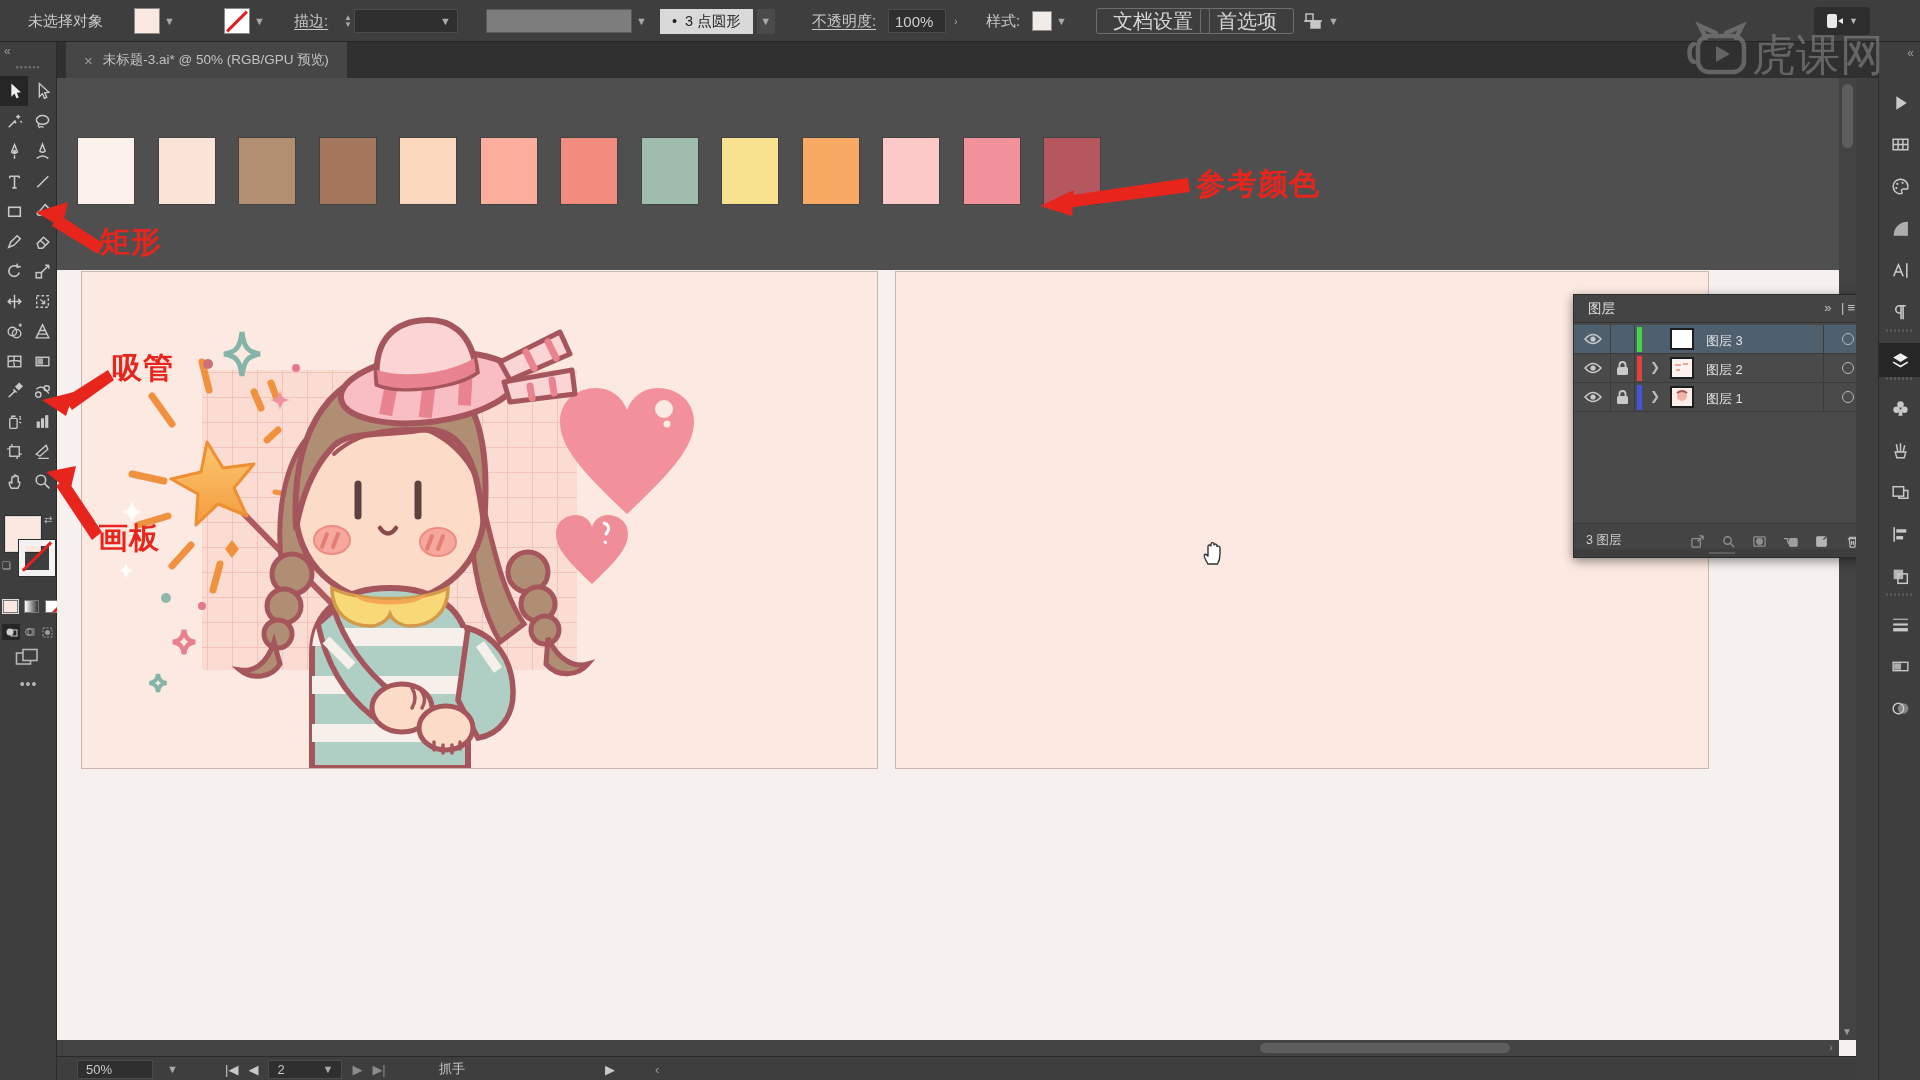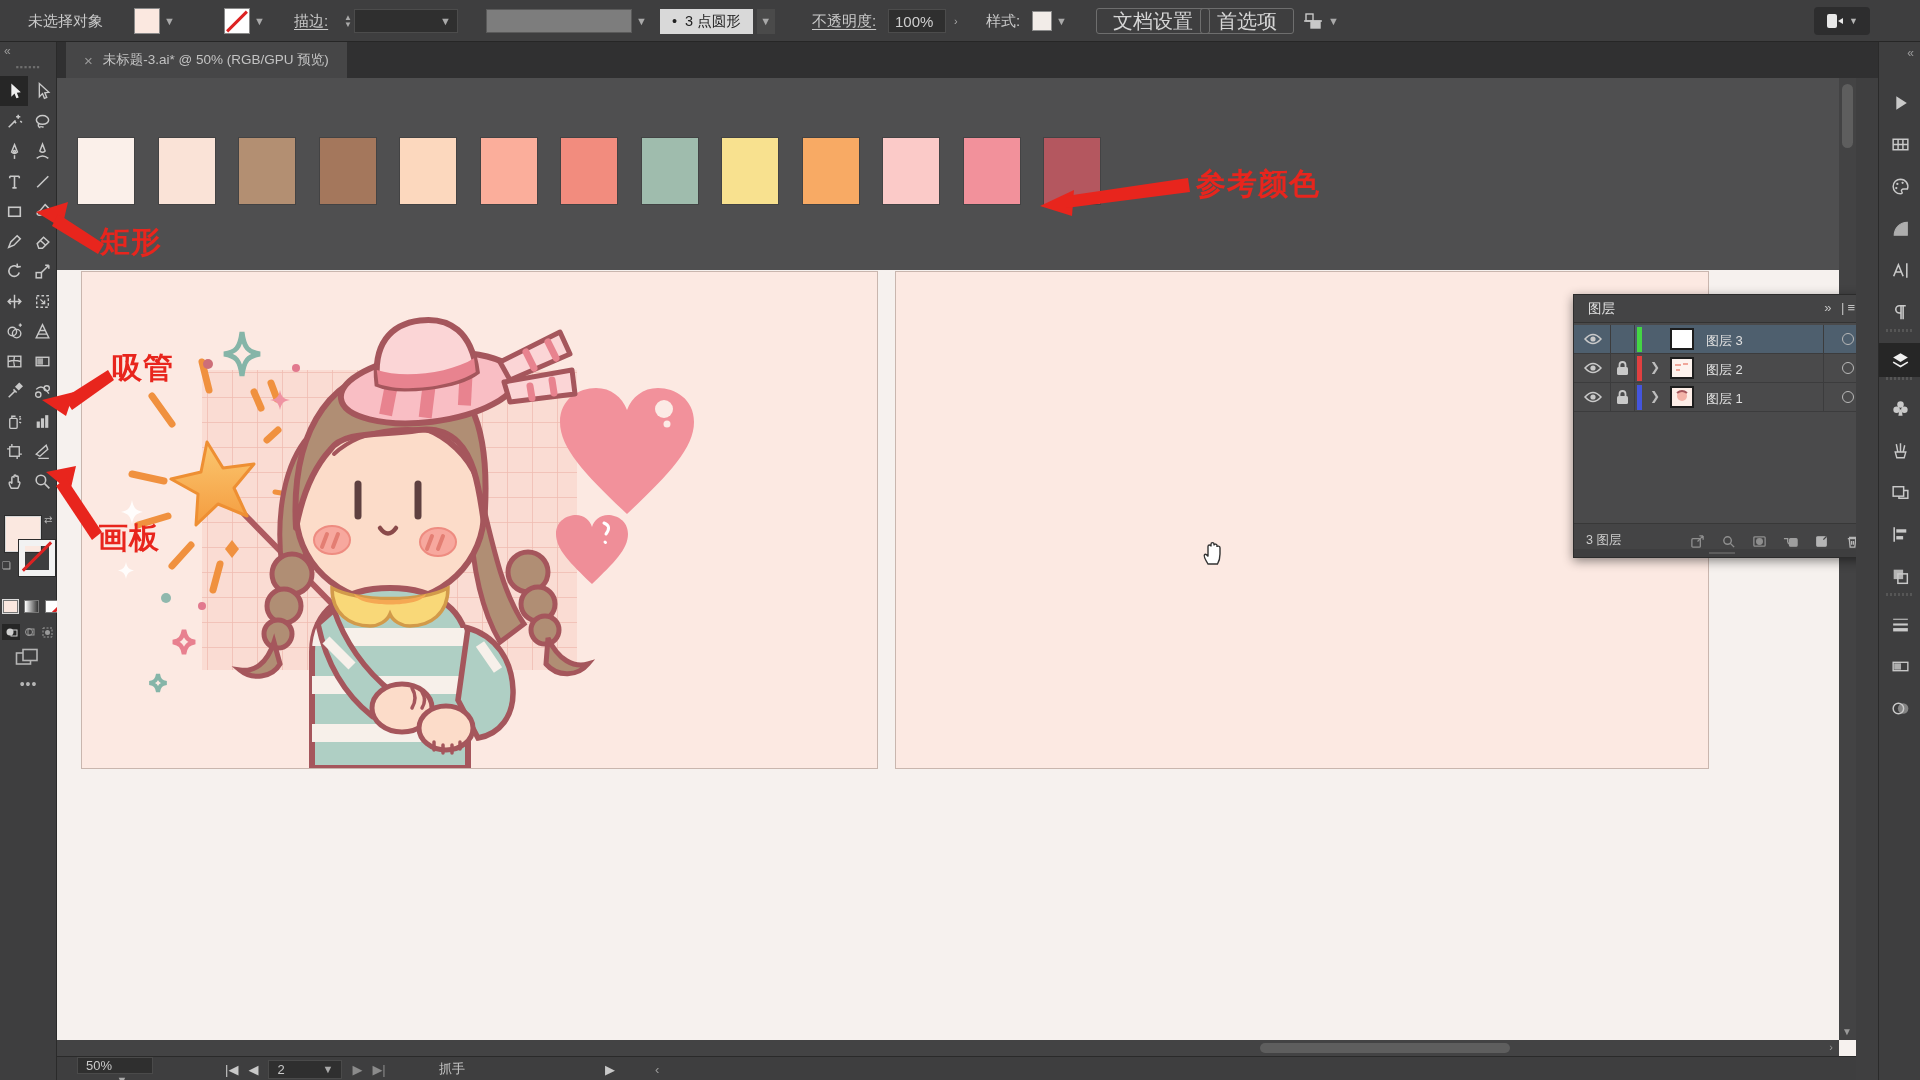--- a/index.html
+++ b/index.html
@@ -857,21 +857,21 @@
       </div>
       <div class="dock-icon" style="top: 649px;">
         <svg viewBox="0 0 20 20">
           <circle cx="8" cy="10" r="5" fill="none" stroke="#c9c9c9" stroke-width="1.4"></circle>
           <circle cx="12.5" cy="10" r="5" fill="#c9c9c9" opacity=".5"></circle>
         </svg>
       </div>
     </div>
 
   <div class="status-bar">
-    <div class="sb-item" style="left:20px;flex-direction:column;">
+    <div class="sb-item" style="left:20px;">
       <span class="sb-field" style="width:76px;">50%</span>
       <span class="chev" style="margin-left:14px;">▼</span>
     </div>
     <div class="sb-item" style="left:168px;gap:10px;">
       <span>|◀</span>
       <span>◀</span>
       <span class="sb-field" style="width:74px;justify-content:space-between;">
         <span>2</span>
         <span class="chev">▼</span>
       </span>
@@ -893,14 +893,26 @@
       <polygon points="102,532 66,478 56,486 92,540"></polygon>
       <polygon points="1040,206 1074,190 1072,216"></polygon>
       <polygon points="1188,178 1066,196 1066,208 1190,192"></polygon>
     </g>
   </svg>
   <div class="anno-label" style="left: 100px; top: 222px; color: rgb(232, 37, 29);">矩形</div>
   <div class="anno-label" style="left: 112px; top: 348px; color: rgb(232, 37, 29);">吸管</div>
   <div class="anno-label" style="left: 98px; top: 518px; color: rgb(232, 37, 29);">画板</div>
   <div class="anno-label" style="left: 1196px; top: 164px; color: rgb(232, 37, 29);">参考颜色</div>
 
+  <div class="watermark">
+    <svg width="234" height="60" viewBox="0 0 234 60">
+      <g fill="none" stroke="#8f8f8f" stroke-width="4.5" stroke-linecap="round">
+        <path d="M8 24 C2 26 2 40 8 42"></path>
+        <rect x="12" y="16" width="46" height="36" rx="11"></rect>
+        <path d="M20 18 L14 6 L30 13"></path>
+        <path d="M50 18 L56 6 L40 13"></path>
+      </g>
+      <polygon points="30,26 30,42 44,34" fill="#8f8f8f"></polygon>
+      <text x="66" y="50" font-size="44" fill="#8f8f8f" id="wm-text">虎课网</text>
+    </svg>
+  </div>
 
 </div>
 
 </body></html>

